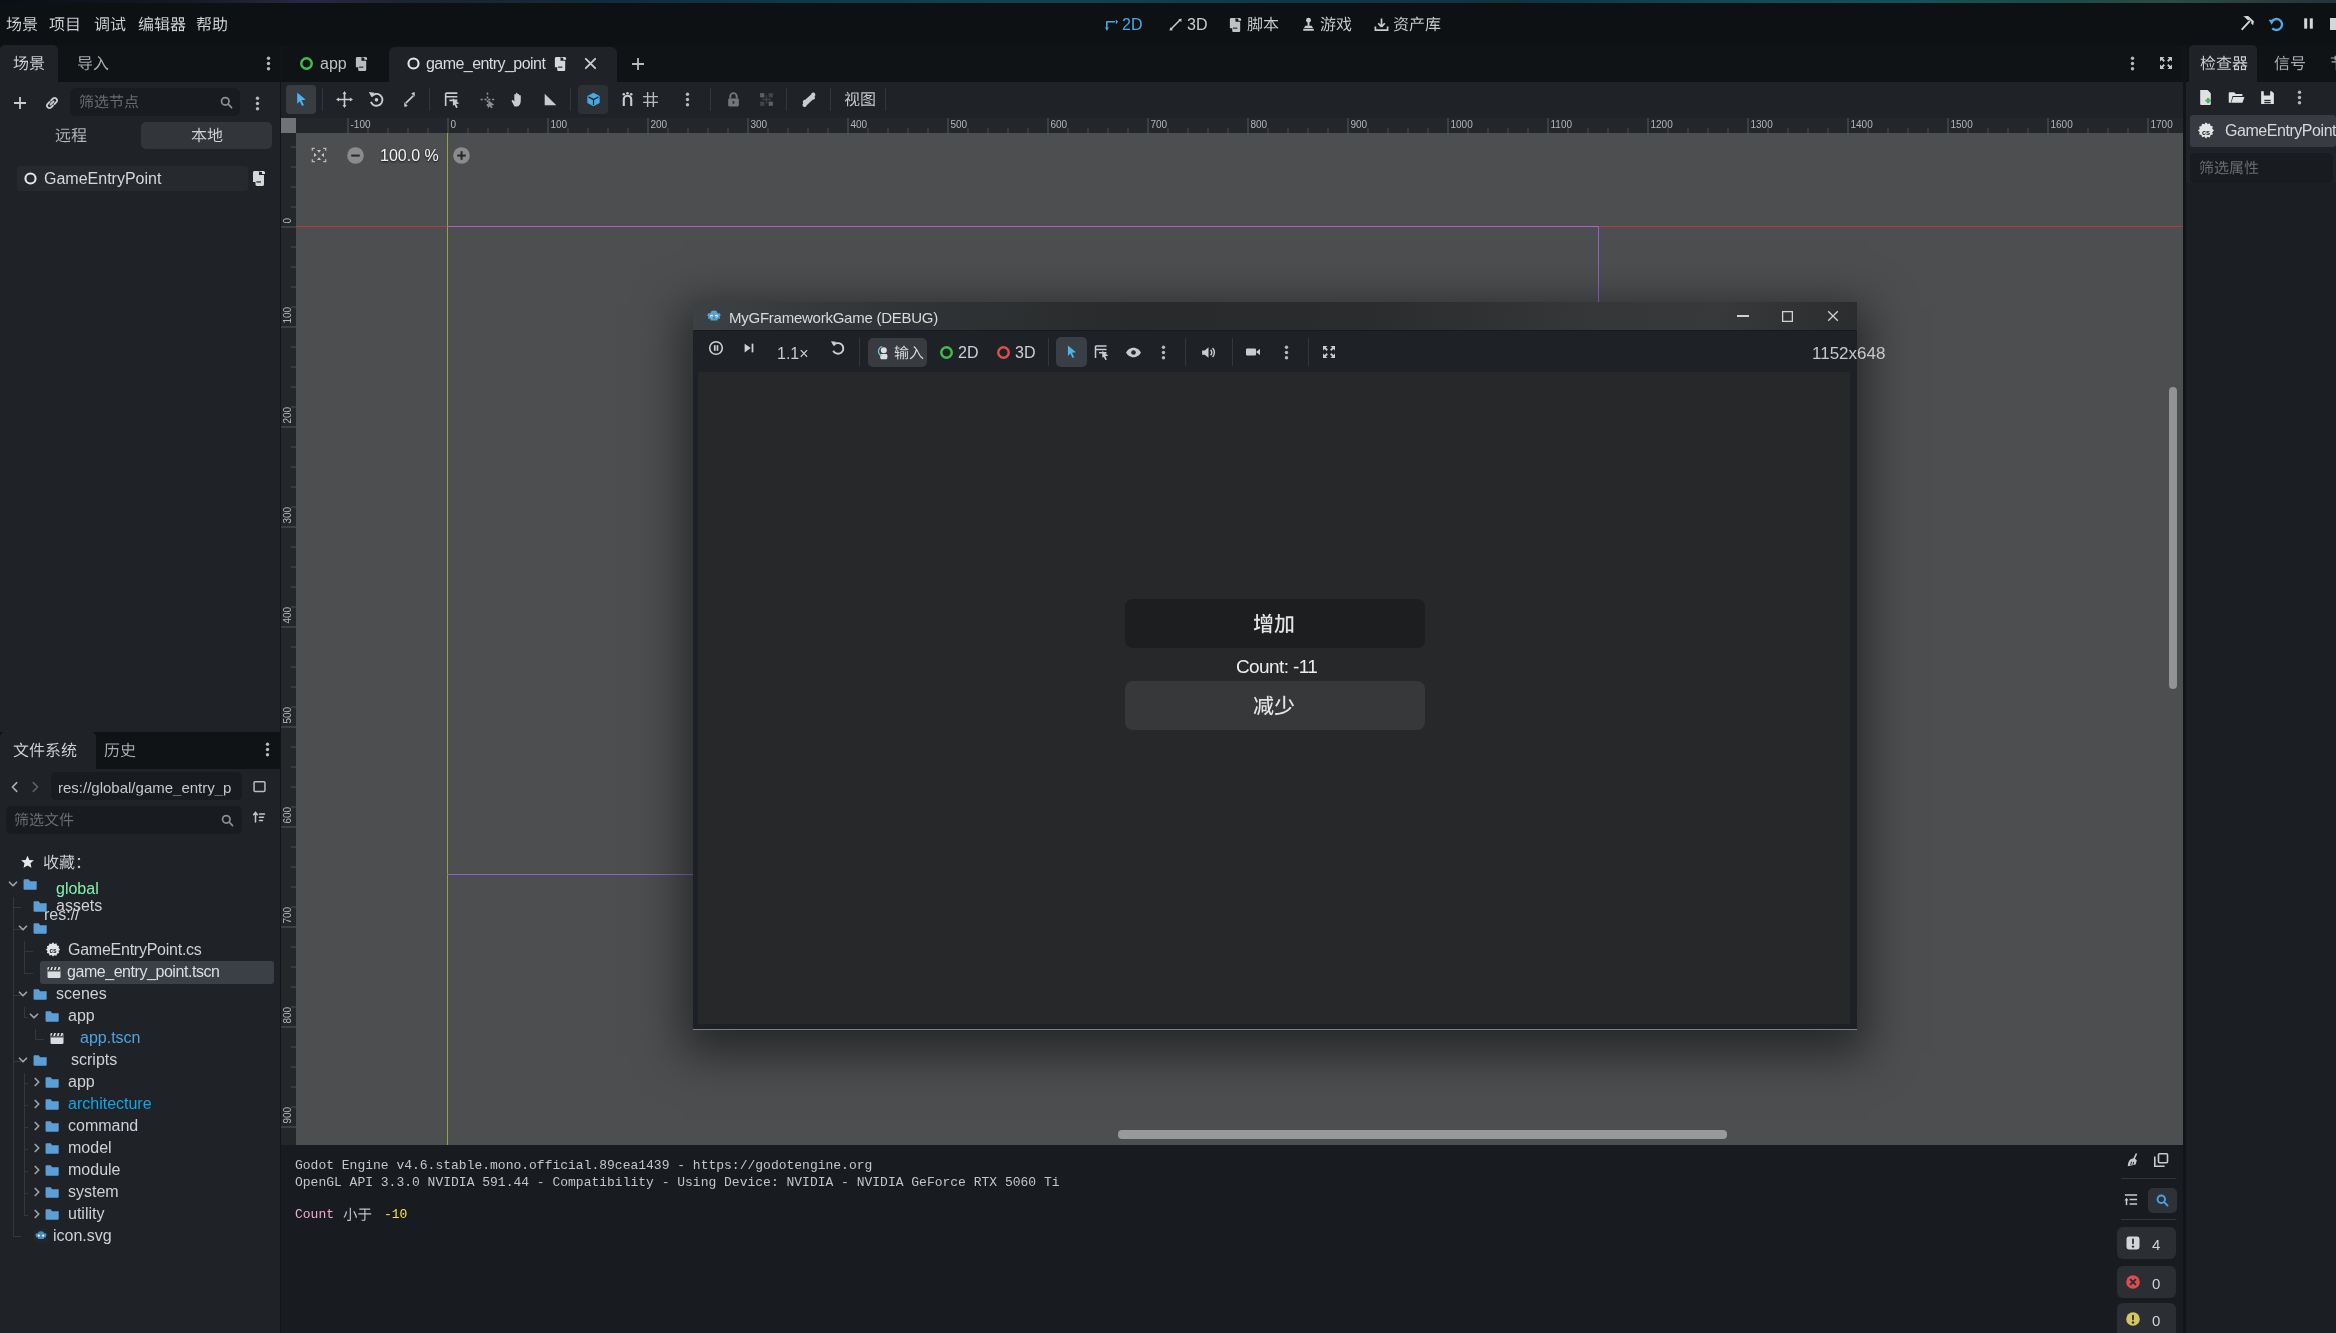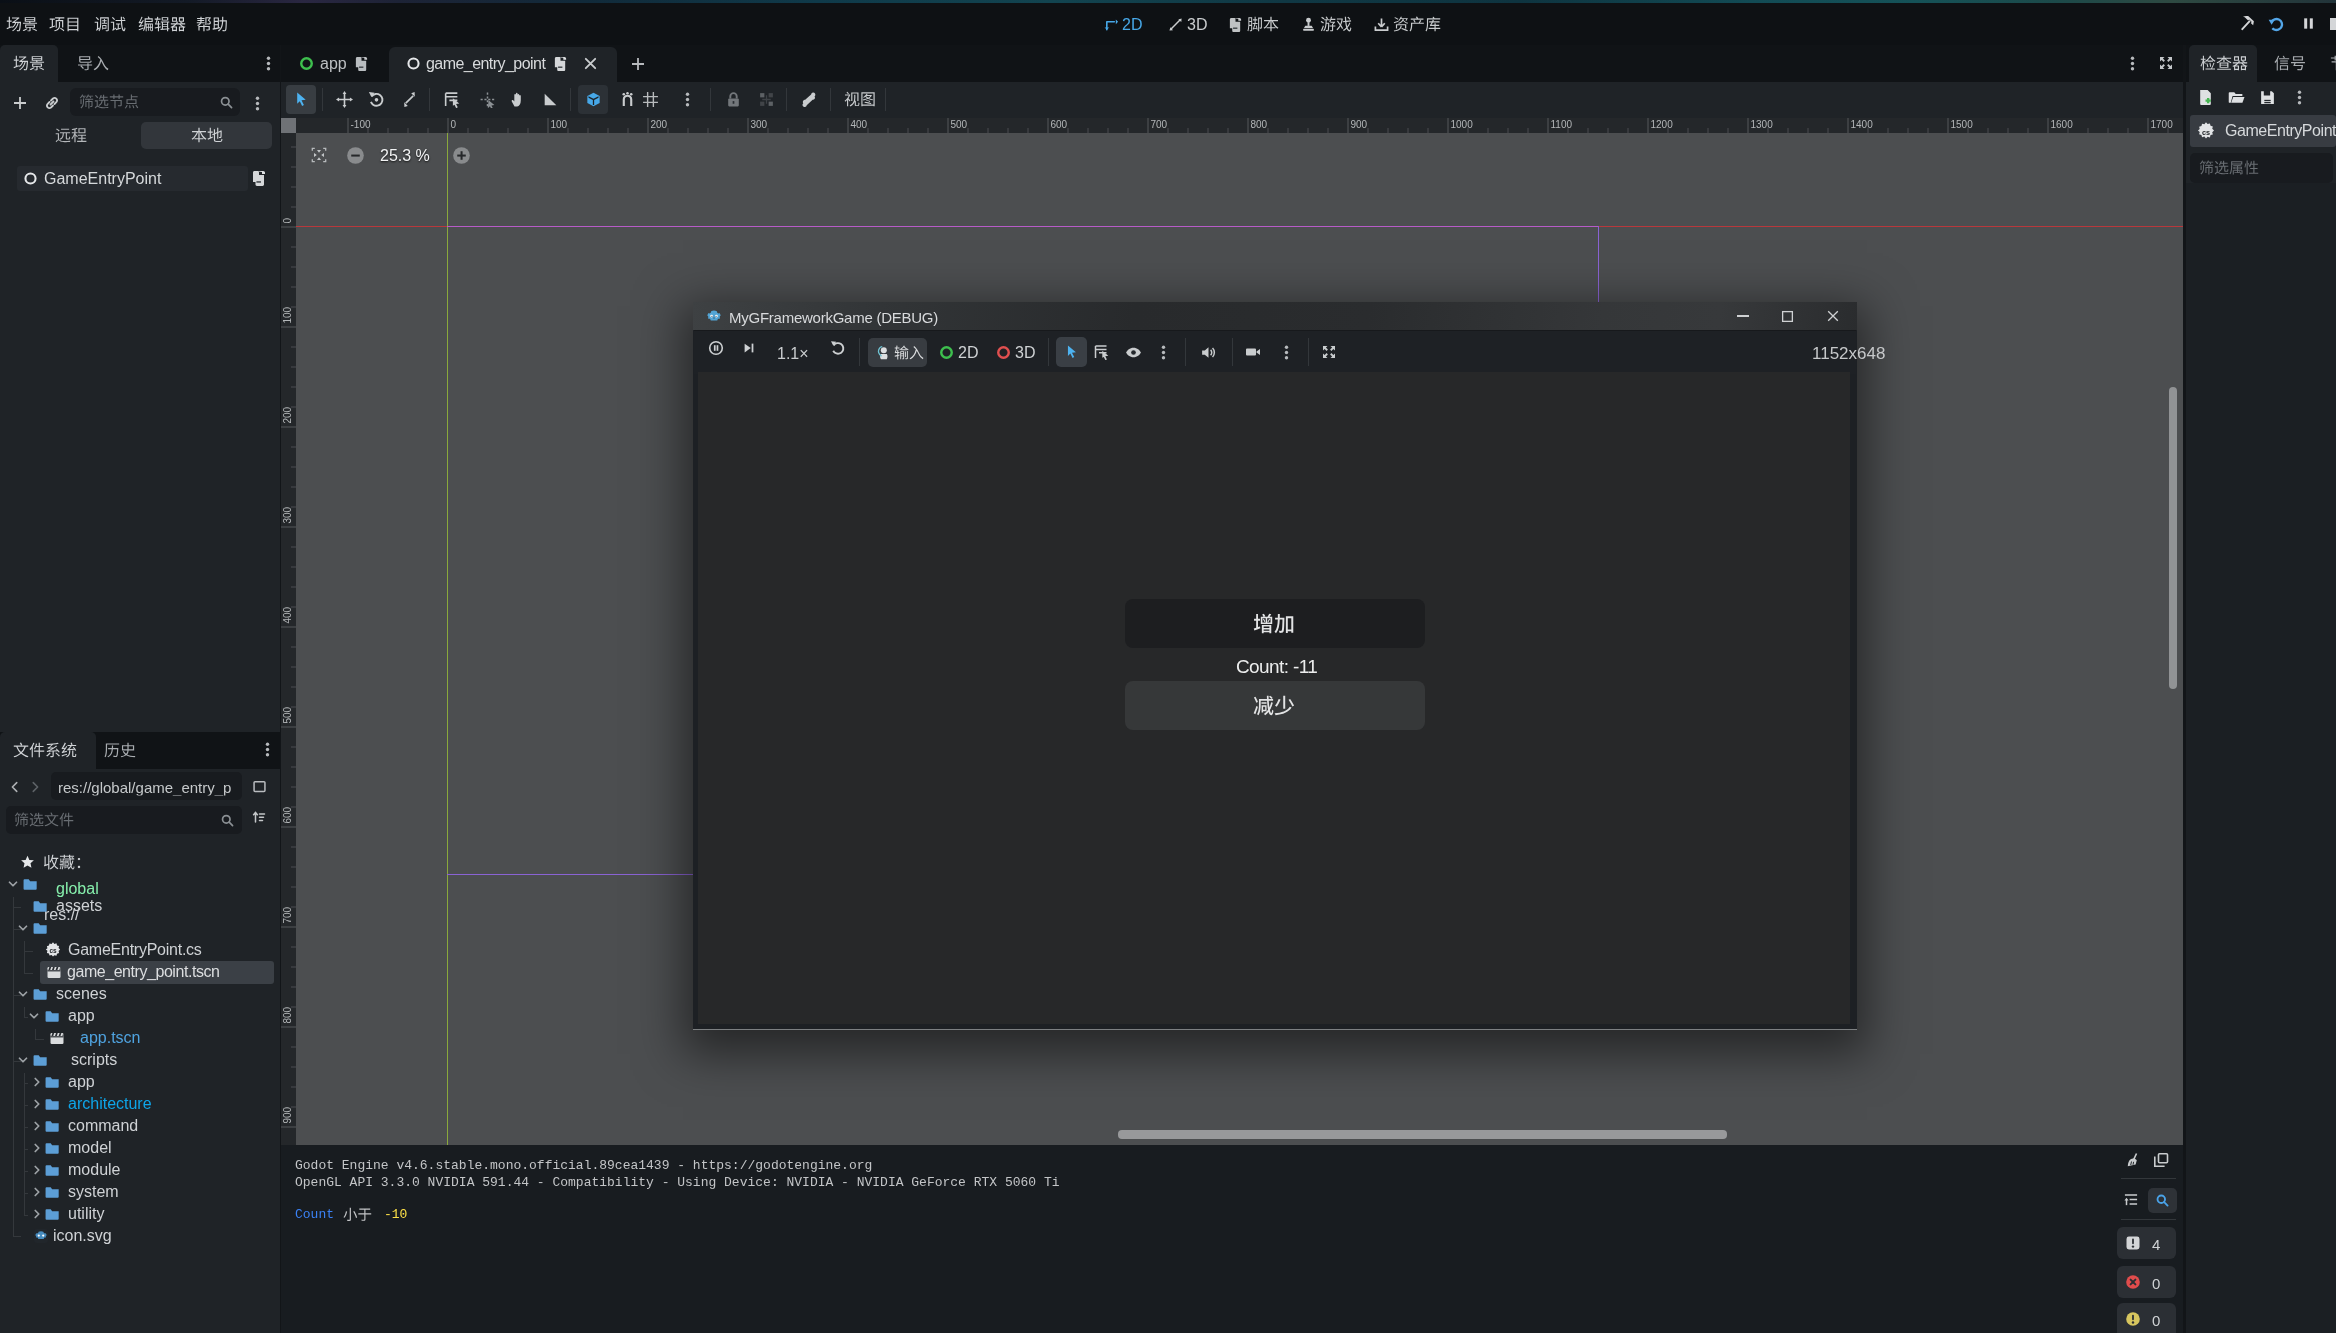--- a/index.html
+++ b/index.html
@@ -623,21 +623,21 @@
 <div style="position:absolute;left:1598px;top:226px;width:1px;height:76px;background:#8a63d4;"></div>
 <div style="position:absolute;left:447px;top:874px;width:246px;height:1px;background:#8a63d4;"></div>
 <svg style="position:absolute;left:311px;top:147px;" width="16" height="16" viewBox="0 0 16 16" fill="none">
     <path fill="#c3c6c8" d="M8 10.2L6 13h4zM8 5.8L6 3h4zM5.8 8L3 6v4zM10.2 8L13 6v4z"></path>
     <path stroke="#c3c6c8" stroke-width="1.3" d="M1.3 3.8V1.3h2.5M12.2 1.3h2.5v2.5M14.7 12.2v2.5h-2.5M3.8 14.7H1.3v-2.5" fill="none" opacity=".9"></path>
   </svg>
 <svg style="position:absolute;left:346px;top:146px;" width="19" height="19" viewBox="0 0 16 16" fill="none">
     <circle cx="8" cy="8" r="7" fill="#898b8d"></circle>
     <rect x="4.4" y="7.2" width="7.2" height="1.7" fill="#26282a"></rect>
   </svg>
-<div style="position:absolute;left:380px;top:155.5px;transform:translateY(-50%);font:400 16px 'Liberation Sans',sans-serif;color:#f2f3f4;white-space:pre;text-shadow:0 1px 2px rgba(0,0,0,.8);">25.3 %</div>
+<div style="position:absolute;left:380px;top:155.5px;transform:translateY(-50%);font:400 16px 'Liberation Sans',sans-serif;color:#f2f3f4;white-space:pre;text-shadow:0 1px 2px rgba(0,0,0,.8);">100.0 %</div>
 <svg style="position:absolute;left:452px;top:146px;" width="19" height="19" viewBox="0 0 16 16" fill="none">
     <circle cx="8" cy="8" r="7" fill="#898b8d"></circle>
     <rect x="4.4" y="7.2" width="7.2" height="1.7" fill="#26282a"></rect>
     <rect x="7.2" y="4.4" width="1.7" height="7.2" fill="#26282a"></rect>
   </svg>
 <div style="position:absolute;left:1118px;top:1130px;width:609px;height:9px;background:#98999b;border-radius:4px;"></div>
 <div style="position:absolute;left:2169px;top:387px;width:8px;height:302px;background:#919395;border-radius:4px;"></div>
 <div style="position:absolute;left:693px;top:302px;width:1164px;height:728px;background:#1d2024;box-shadow:0 14px 44px 10px rgba(0,0,0,.5);border-bottom:1px solid rgba(150,152,154,0.8);"></div>
 <div style="position:absolute;left:693px;top:302px;width:1164px;height:28px;background:linear-gradient(100deg,#3e4143 0%,#323537 16%,#282a2c 38%,#2a2c2e 58%,#353739 78%,#37393b 88%,#2a2c2e 100%);"></div>
 <svg style="position:absolute;left:706px;top:308px;" width="16" height="16" viewBox="0 0 16 16" fill="none">
@@ -737,21 +737,21 @@
   </svg>
 <div style="position:absolute;left:1236px;top:666.5px;transform:translateY(-50%);font:400 19px 'Liberation Sans',sans-serif;color:#eceded;white-space:pre;letter-spacing:-0.6px;">Count: -11</div>
 <div style="position:absolute;left:1125px;top:681px;width:300px;height:49px;background:#363839;border-radius:8px;"></div>
 <svg class="" style="position:absolute;overflow:visible;left:1253px;top:694.9px;" width="42.0" height="21" viewBox="0 -880 2000 1000" fill="#e2e3e4">
     <path transform="translate(0,0) scale(1,-1)" d="M763 798C806 766 858 719 881 687L939 736C914 767 861 812 817 841ZM402 532V461H645V532ZM42 763C88 683 137 577 156 511L235 548C214 613 163 716 116 794ZM30 5 113 -31C153 68 199 201 234 317L160 354C123 230 69 90 30 5ZM409 392V52H481V104H646V392ZM481 317H581V178H481ZM660 840 665 685H284V412C284 277 276 92 192 -38C211 -47 248 -72 263 -87C353 53 367 264 367 412V601H670C679 435 693 290 716 176C662 96 597 29 518 -22C537 -35 569 -65 581 -81C641 -37 695 15 742 75C773 -26 816 -84 874 -85C911 -86 953 -44 975 127C960 134 924 155 909 173C902 75 891 20 874 21C848 22 824 76 804 165C865 265 912 383 945 516L865 533C844 445 816 363 781 290C768 379 758 485 751 601H957V685H747C745 736 744 787 743 840Z"></path>
     <path transform="translate(1000,0) scale(1,-1)" d="M223 691C181 576 115 451 48 370C71 360 112 338 131 325C193 410 264 543 313 666ZM693 654C759 554 839 416 877 331L958 379C919 463 838 593 770 694ZM751 326C626 126 369 41 29 8C47 -17 65 -55 74 -83C430 -40 698 61 838 287ZM440 843V223H534V843Z"></path>
   </svg>
 <div style="position:absolute;left:281px;top:1145px;width:1902px;height:188px;background:#181c20;"></div>
 <div style="position:absolute;left:295px;top:1165px;transform:translateY(-50%);font:400 13px 'Liberation Mono',sans-serif;color:#c3c5c7;white-space:pre;">Godot Engine v4.6.stable.mono.official.89cea1439 - https://godotengine.org</div>
 <div style="position:absolute;left:295px;top:1182px;transform:translateY(-50%);font:400 13px 'Liberation Mono',sans-serif;color:#c3c5c7;white-space:pre;">OpenGL API 3.3.0 NVIDIA 591.44 - Compatibility - Using Device: NVIDIA - NVIDIA GeForce RTX 5060 Ti</div>
-<div style="position:absolute;left:295px;top:1214px;transform:translateY(-50%);font:400 13px 'Liberation Mono',sans-serif;color:#3b82f6;white-space:pre;text-align:center;">Count</div>
+<div style="position:absolute;left:295px;top:1214px;transform:translateY(-50%);font:400 13px 'Liberation Mono',sans-serif;color:#f9a8d4;white-space:pre;text-align:center;">Count</div>
 <svg class="" style="position:absolute;overflow:visible;left:343px;top:1206.7px;" width="29.0" height="14.5" viewBox="0 -880 2000 1000" fill="#c3c5c7">
     <path transform="translate(0,0) scale(1,-1)" d="M464 826V24C464 4 456 -2 436 -3C415 -4 343 -5 270 -2C282 -23 296 -59 301 -80C395 -81 457 -79 494 -66C530 -54 545 -31 545 24V826ZM705 571C791 427 872 240 895 121L976 154C950 274 865 458 777 598ZM202 591C177 457 121 284 32 178C53 169 86 151 103 138C194 249 253 430 286 577Z"></path>
     <path transform="translate(1000,0) scale(1,-1)" d="M124 769V694H470V441H55V366H470V30C470 9 462 3 440 3C418 2 341 1 259 4C271 -18 285 -53 290 -75C393 -75 459 -74 496 -61C534 -49 549 -25 549 30V366H946V441H549V694H876V769Z"></path>
   </svg>
 <div style="position:absolute;left:384px;top:1214px;transform:translateY(-50%);font:400 13px 'Liberation Mono',sans-serif;color:#fde047;white-space:pre;">-10</div>
 <svg style="position:absolute;left:2126px;top:1152px;" width="16" height="16" viewBox="0 0 16 16" fill="none">
     <path stroke="#c9ccce" stroke-width="1.6" d="M10.5 1.5L7.8 7.3"></path>
     <path fill="#c9ccce" d="M4.6 7.2c2.6-1.2 4.8-.4 6.2 1l-1.2 4.4-7.8 1.6c.2-3 .8-5.6 2.8-7z"></path>
     <path stroke="#23272b" stroke-width="1" d="M5.5 9.5l-.8 3.6M7.6 9.8l-.6 3"></path>
   </svg>

